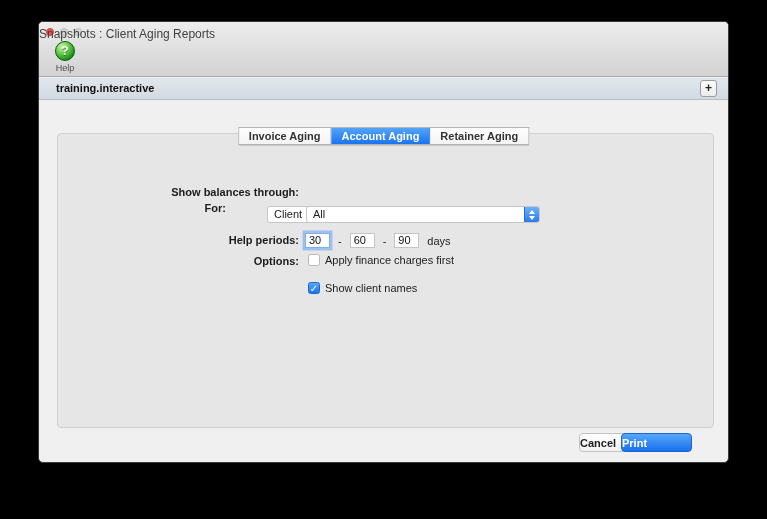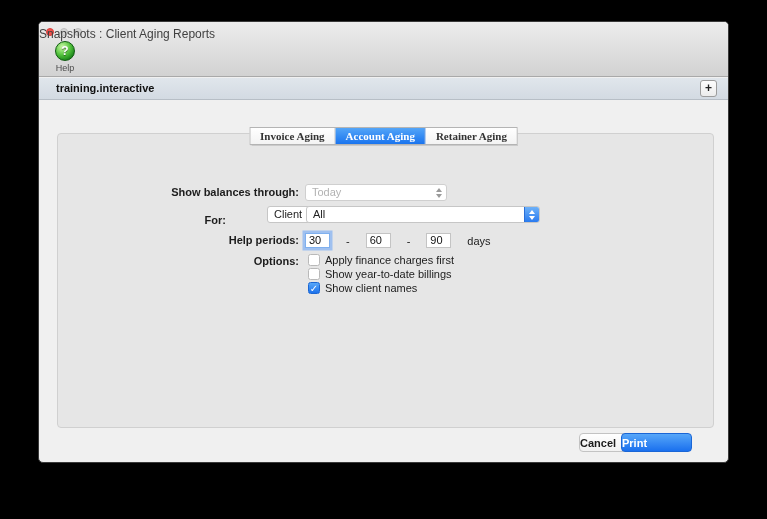--- a/index.html
+++ b/index.html
@@ -49,52 +49,51 @@
   
   .panel {
     position:absolute; left:18px; top:111px; width:657px; height:295px;
     background:#e6e6e6; border:1px solid #d0d0d0; border-radius:4px;
   }
   .segmented {
     position:absolute; top:105px; left:50%; transform:translateX(-50%);
     display:flex; height:18px; border:1px solid #b4b4b4; border-radius:0;
     background:#fff; overflow:hidden;
     box-shadow:0 0.5px 1px rgba(0,0,0,.12);
-    font-family:Liberation Serif, serif;
   }
   .segment {
     padding:0 10px; font-size:11px; font-weight:bold; color:#333;
     line-height:17px; background:linear-gradient(#ffffff,#f3f3f3);
     border-right:1px solid #bcbcbc; white-space:nowrap;
   }
   .segment:last-child { border-right:none; }
   .segment.selected {
     background:linear-gradient(#53a5f8, #1a74ee); color:#fff;
     border-right-color:#1a6cd8;
   }
   
   .frm-label { position:absolute; left:0; width:260px; text-align:right;
                font-size:11px; font-weight:bold; color:#1c1c1c; }
-  .row1 { top:164px; } .row2 { top:192px; } .row3 { top:212px; } .row4 { top:233px; }
+  .row1 { top:164px; } .row2 { top:180px; } .row3 { top:212px; } .row4 { top:233px; }
   .dropdown {
     position:absolute; height:17px; background:#fff; border:1px solid #c6c6c6;
     border-radius:3px; font-size:11px; line-height:15px; padding-left:6px; color:#222;
   }
   .dropdown.disabled { color:#b2b2b2; border-color:#cfcfcf; }
   .stepper {
     position:absolute; right:0; top:0; bottom:0; width:15px; border-radius:0 2px 2px 0;
     display:flex; flex-direction:column; align-items:center; justify-content:center; gap:2px;
   }
   .stepper.blue { background:linear-gradient(#6db1f8,#2a7bf0); border-left:1px solid #2a6fd8; }
   .arr { width:0; height:0; border-left:3.5px solid transparent; border-right:3.5px solid transparent; }
   .arr.up   { border-bottom:4px solid #fff; }
   .arr.down { border-top:4px solid #fff; }
   .stepper.gray .arr.up   { border-bottom-color:#9a9a9a; }
   .stepper.gray .arr.down { border-top-color:#9a9a9a; }
-  .aging-wrap { position:absolute; left:266px; top:211px; display:flex; align-items:center; gap:16px; }
+  .aging-wrap { position:absolute; left:266px; top:211px; display:flex; align-items:center; gap:8px; }
   .aging-input {
     width:25px; height:15px; background:#fff; border:1px solid #c4c4c4;
     font-size:11px; line-height:13px; padding-left:3px; color:#111;
   }
   .aging-input.focused {
     border:1px solid #7fb0ee;
     box-shadow:0 0 0 2.5px rgba(100,160,245,.55);
   }
   .dash, .days { font-size:11px; color:#1c1c1c; }
   .opt-row { position:absolute; left:269px; display:flex; align-items:center; gap:5px; }
@@ -141,27 +140,20 @@
 
   <div class="panel"></div>
 
   <div class="segmented">
     <div class="segment">Invoice Aging</div>
     <div class="segment selected">Account Aging</div>
     <div class="segment">Retainer Aging</div>
   </div>
 
   <div class="frm-label row1">Show balances through:</div>
-  <div class="dropdown disabled" style="left:266px; top:162px; width:142px;">
-    <span>Today</span>
-    <div class="stepper gray">
-      <div class="arr up"></div>
-        <div class="arr down"></div>
-    </div>
-  </div>
 
   <div class="frm-label row2" style="width:187px;">For:</div>
   <div class="dropdown" style="left:192px; top:184px; width:65px;margin-left:36px;">
     <span>Client :</span>
     <div class="stepper blue">
       <div class="arr up"></div>
         <div class="arr down"></div>
     </div>
   </div>
   <div class="dropdown" style="left:267px; top:184px; width:234px;">
@@ -180,24 +172,20 @@
     <span class="dash">-</span>
     <div class="aging-input">90</div>
     <span class="days">days</span>
   </div>
 
   <div class="frm-label row4">Options:</div>
   <div class="opt-row" style="top:232px;">
     <div class="checkbox"></div>
     <span class="opt-label">Apply finance charges first</span>
   </div>
-  <div class="opt-row" style="top:246px;">
-    <div class="checkbox"></div>
-    <span class="opt-label">Show year-to-date billings</span>
-  </div>
   <div class="opt-row" style="top:260px;">
     <div class="checkbox checked">✓</div>
     <span class="opt-label">Show client names</span>
   </div>
 
   <div class="btn cancel">Cancel</div>
   <div class="btn print">Print</div>
 
 </div>
 

